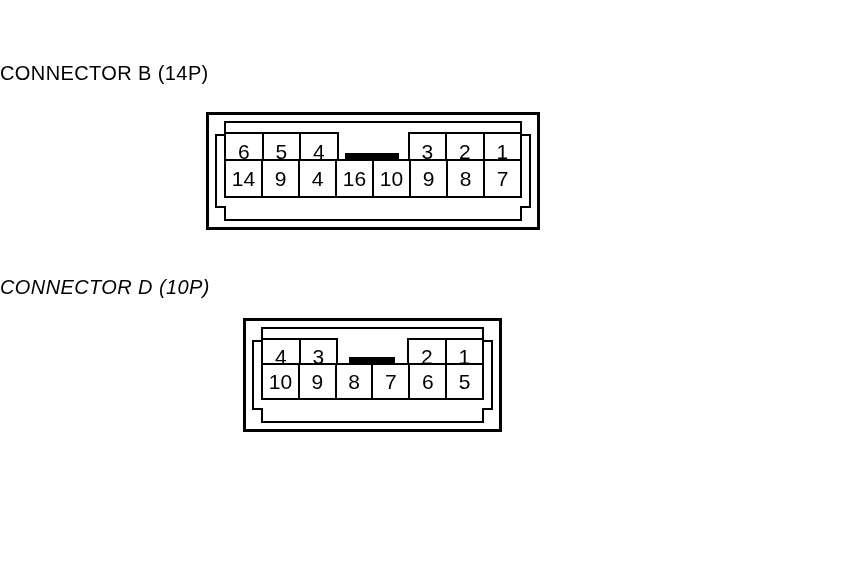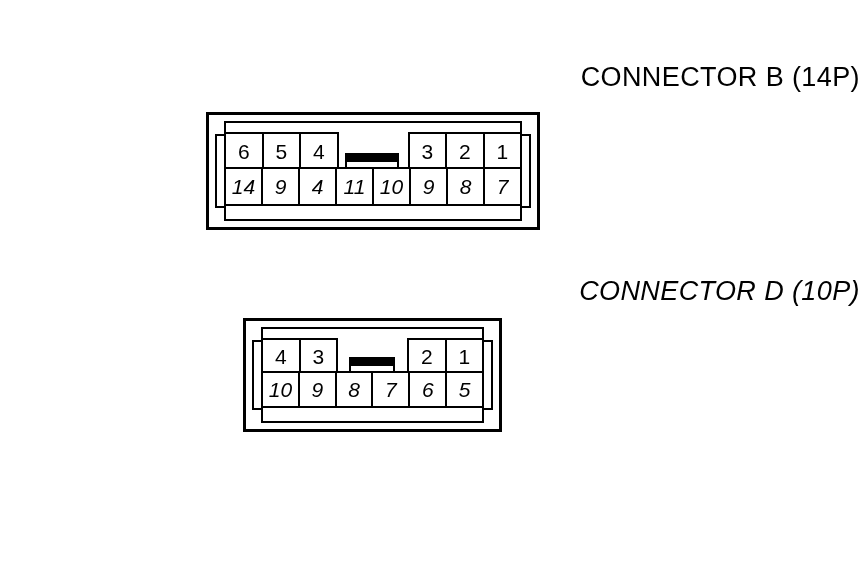--- a/index.html
+++ b/index.html
@@ -19,22 +19,22 @@
 
   .diagram-root {
     position: absolute;
     inset: 0;
   }
 
   
   .conn-title {
     position: absolute;
     width: 100%;
-    text-align: right;
-    font-size: 27px;
+    text-align: left;
+    font-size: 20px;
     font-weight: normal;
     letter-spacing: 0.4px;
     color: #000;
     white-space: nowrap;
   }
   #title-b { top: 62px; left: 0; }
   #title-d { top: 276px; left: 0; font-style: italic; }
 
   
   .connector {
@@ -89,21 +89,21 @@
     bottom: 9px;
   }
 
   .pin-row {
     position: absolute;
     left: 0;
     right: 0;
     display: flex;
   }
   .pin-row.top    { top: 0;    height: 50%; }
-  .pin-row.bottom { bottom: 4px; height: 50%; font-style: italic; }
+  .pin-row.bottom { bottom: 12px; height: 50%; }
 
   .pin-cell {
     box-sizing: border-box;
     flex: 1 1 0;
     border: 2px solid #000;
     margin-right: -2px;
     display: flex;
     align-items: center;
     justify-content: center;
     font-size: 21px;
@@ -172,21 +172,21 @@
           </div>
           <div class="pin-cell">3</div>
           <div class="pin-cell">2</div>
           <div class="pin-cell">1</div>
         </div>
 
         <div class="pin-row bottom">
           <div class="pin-cell">14</div>
           <div class="pin-cell">9</div>
           <div class="pin-cell">4</div>
-          <div class="pin-cell">11</div>
+          <div class="pin-cell">16</div>
           <div class="pin-cell">10</div>
           <div class="pin-cell">9</div>
           <div class="pin-cell">8</div>
           <div class="pin-cell">7</div>
         </div>
 
       </div>
     </div>
   </div>
 

